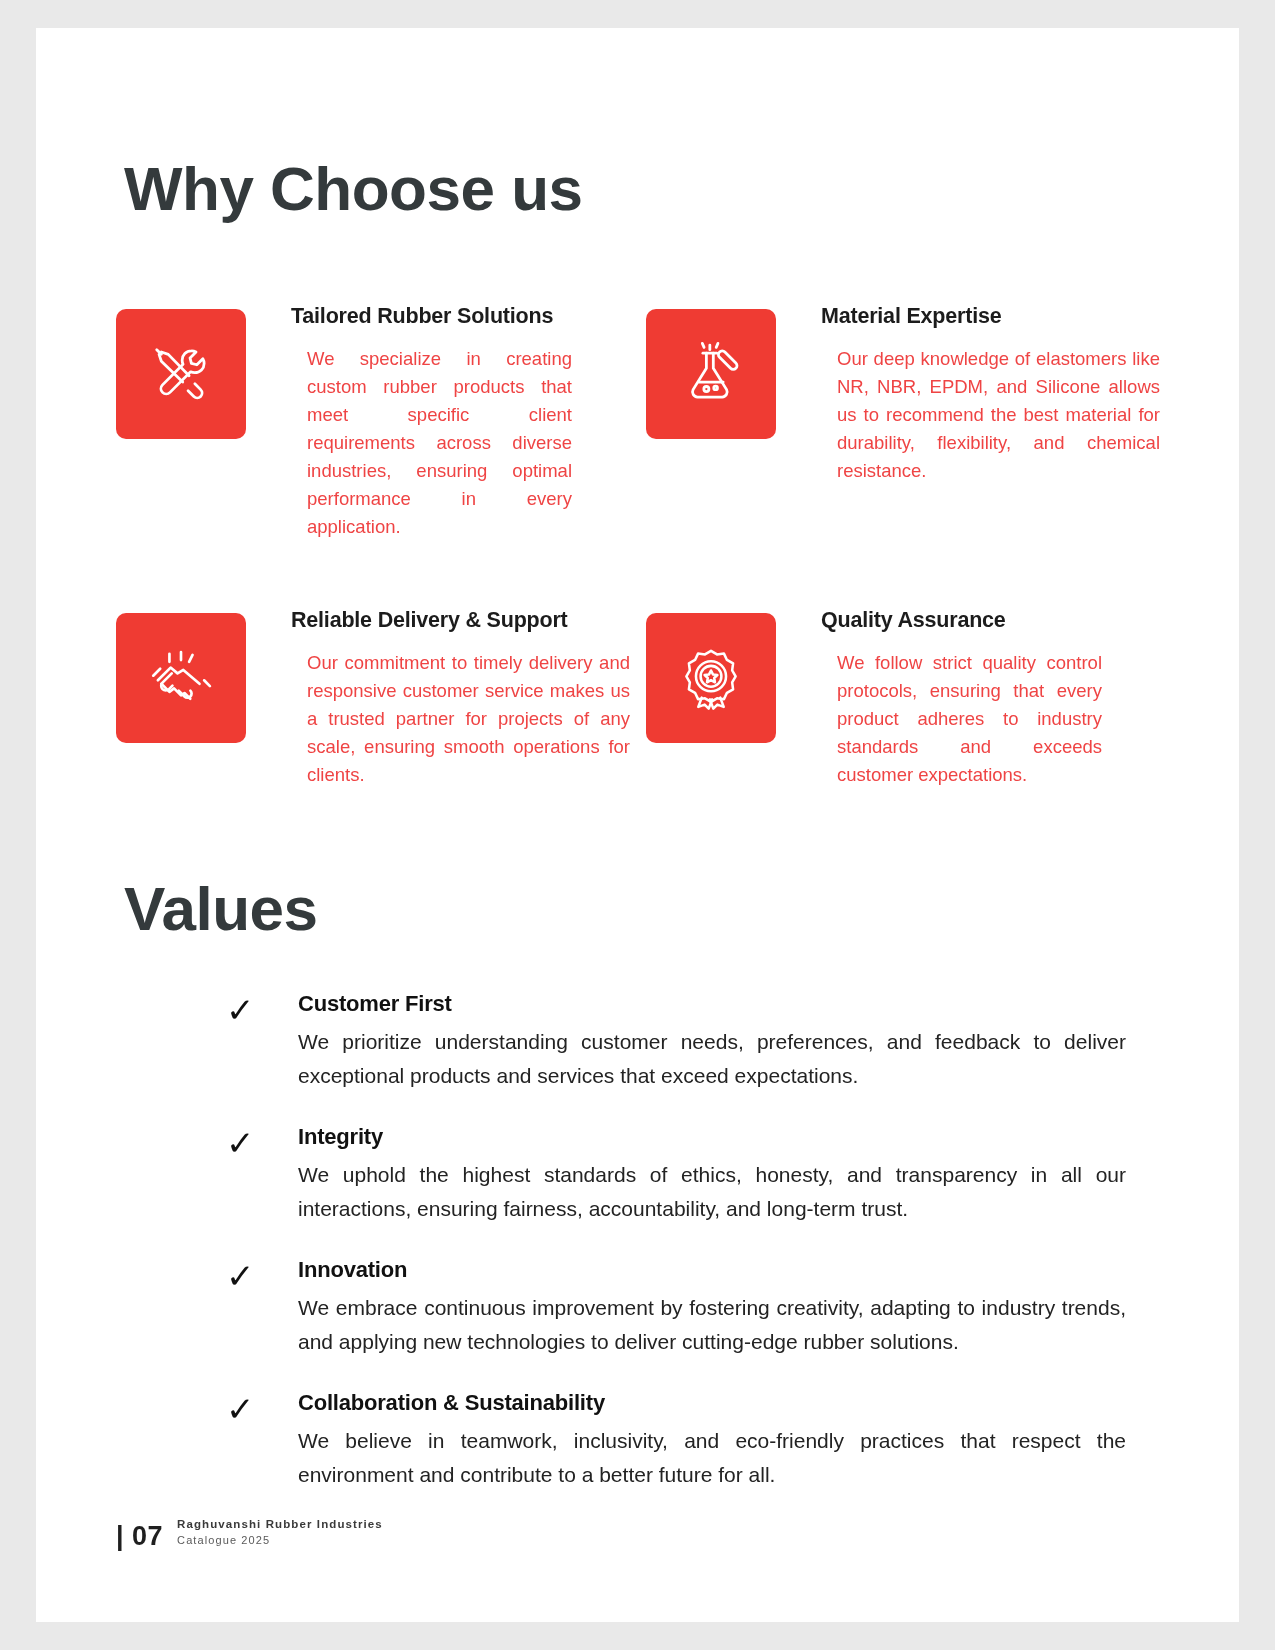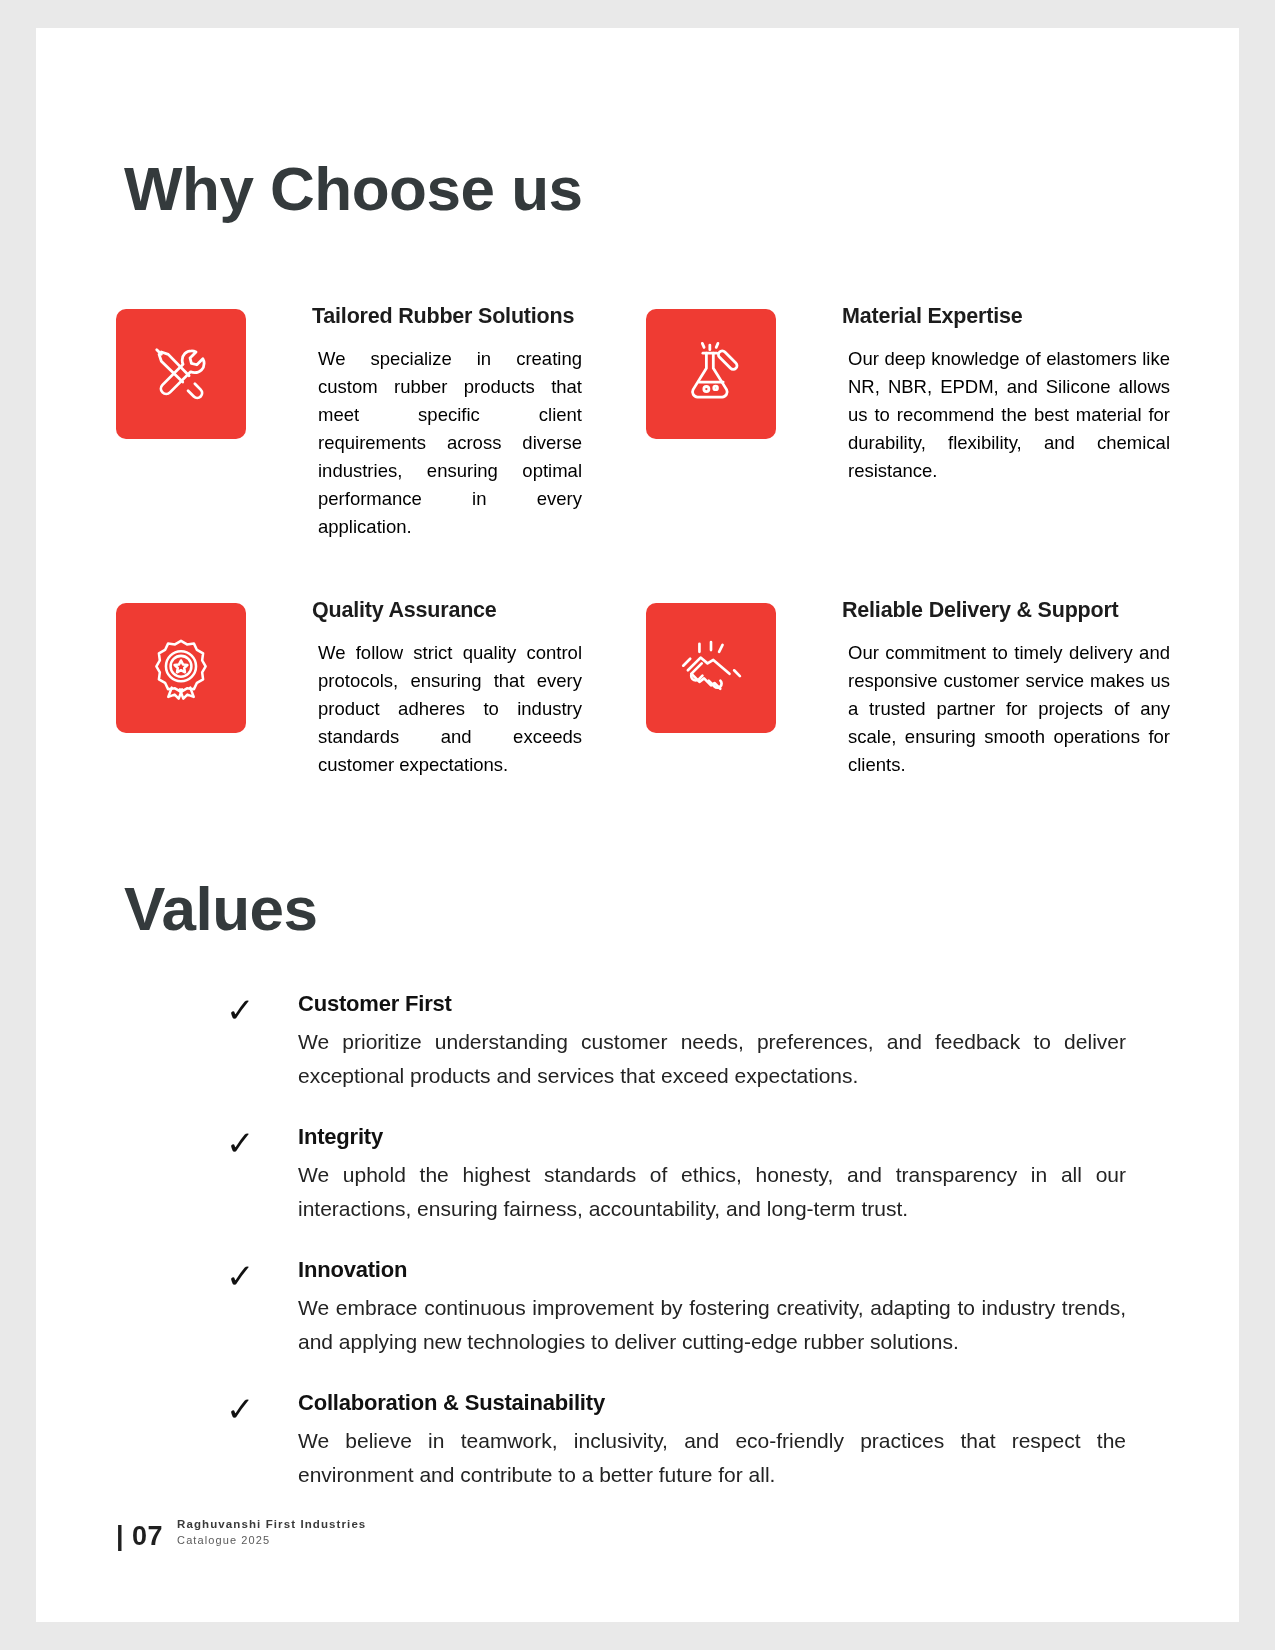--- a/index.html
+++ b/index.html
@@ -51,21 +51,20 @@
   }
   .feature-row {
     display: flex;
     gap: 0;
   }
   .feature {
     display: flex;
     align-items: flex-start;
     width: 530px;
     box-sizing: border-box;
-    gap: 21px;
   }
   .feature.left { padding-right: 58px; }
   .icon-box {
     width: 130px;
     height: 130px;
     min-width: 130px;
     background: #ef3b33;
     border-radius: 10px;
     display: flex;
     align-items: center;
@@ -81,23 +80,23 @@
     font-size: 21.5px;
     font-weight: 700;
     color: #1c1c1c;
     margin: 0 0 16px 0;
     line-height: 1.1;
     letter-spacing: -0.2px;
   }
   .feature-body {
     font-size: 18.5px;
     line-height: 1.52;
-    color: #000000;
+    color: #ef4444;
     text-align: justify;
-    margin: 6px;
+    margin: 16px;
   }
   .row-gap { height: 52px; }
 
   
   .values-list {
     position: absolute;
     left: 110px;
     top: 963px;
     width: 900px;
   }
@@ -213,54 +212,54 @@
             <p class="feature-body">Our deep knowledge of elastomers like NR, NBR, EPDM, and Silicone allows us to recommend the best material for durability, flexibility, and chemical resistance.</p>
           </div>
         </div>
 
       </div>
 
       <div class="row-gap"></div>
 
       <div class="feature-row">
 
+        <div class="feature">
+          <div class="icon-box">
+            <svg width="74" height="74" viewBox="0 0 64 64" fill="none" stroke="#ffffff" stroke-width="2.3" stroke-linecap="round" stroke-linejoin="round">
+              <path d="M22 11v7M32 9.5v7M42 12l-3 6"></path>
+              <path d="M12 34l11-11 6 5 5-3 14 12"></path>
+              <path d="M15 37l7 7 4-3 6 6 3-2 5 5"></path>
+              <path d="M24 28l-8 8a4 4 0 0 0 0 5.6 4 4 0 0 0 5.6 0l3-3"></path>
+              <path d="M30 43l5 5a3.6 3.6 0 0 0 5.1 0 3.6 3.6 0 0 0 0-5.1"></path>
+              <path d="M8 30l6-6M52 34l5 5"></path>
+            </svg>
+          </div>
+          <div class="feature-text">
+            <div class="feature-title">Reliable Delivery &amp; Support</div>
+            <p class="feature-body">Our commitment to timely delivery and responsive customer service makes us a trusted partner for projects of any scale, ensuring smooth operations for clients.</p>
+          </div>
+        </div>
+
         <div class="feature left">
           <div class="icon-box">
             <svg width="74" height="74" viewBox="0 0 64 64" fill="none" stroke="#ffffff" stroke-width="2.2" stroke-linecap="round" stroke-linejoin="round">
               <path d="M32 8.5l5.2 3.1 6-.7 2.6 5.5 5.3 3-.8 6 3 5.2-3 5.2.8 6-5.3 3-2.6 5.5-6-.7-5.2 3.1-5.2-3.1-6 .7-2.6-5.5-5.3-3 .8-6-3-5.2 3-5.2-.8-6 5.3-3 2.6-5.5 6 .7z"></path>
               <circle cx="32" cy="30.5" r="13"></circle>
               <circle cx="32" cy="30.5" r="9"></circle>
               <path d="M32 25.5l1.7 3.4 3.8.5-2.7 2.6.6 3.7-3.4-1.8-3.4 1.8.6-3.7-2.7-2.6 3.8-.5z"></path>
               <path d="M24 49l-3 8 5.5-2 3.5 3.5 3-8"></path>
               <path d="M40 49l3 8-5.5-2-3.5 3.5-3-8"></path>
             </svg>
           </div>
           <div class="feature-text">
             <div class="feature-title">Quality Assurance</div>
             <p class="feature-body">We follow strict quality control protocols, ensuring that every product adheres to industry standards and exceeds customer expectations.</p>
           </div>
         </div>
 
-        <div class="feature">
-          <div class="icon-box">
-            <svg width="74" height="74" viewBox="0 0 64 64" fill="none" stroke="#ffffff" stroke-width="2.3" stroke-linecap="round" stroke-linejoin="round">
-              <path d="M22 11v7M32 9.5v7M42 12l-3 6"></path>
-              <path d="M12 34l11-11 6 5 5-3 14 12"></path>
-              <path d="M15 37l7 7 4-3 6 6 3-2 5 5"></path>
-              <path d="M24 28l-8 8a4 4 0 0 0 0 5.6 4 4 0 0 0 5.6 0l3-3"></path>
-              <path d="M30 43l5 5a3.6 3.6 0 0 0 5.1 0 3.6 3.6 0 0 0 0-5.1"></path>
-              <path d="M8 30l6-6M52 34l5 5"></path>
-            </svg>
-          </div>
-          <div class="feature-text">
-            <div class="feature-title">Reliable Delivery &amp; Support</div>
-            <p class="feature-body">Our commitment to timely delivery and responsive customer service makes us a trusted partner for projects of any scale, ensuring smooth operations for clients.</p>
-          </div>
-        </div>
-
       </div>
 
     </div>
 
     <div id="values-title-wrap">
       <h1 class="h1">Values</h1>
     </div>
 
     <div class="values-list">
 
@@ -294,19 +293,19 @@
           <div class="value-title">Collaboration &amp; Sustainability</div>
           <p class="value-body">We believe in teamwork, inclusivity, and eco-friendly practices that respect the environment and contribute to a better future for all.</p>
         </div>
       </div>
 
     </div>
 
     <div class="footer">
       <div class="page-num">| 07</div>
       <div class="footer-meta">
-        <div class="footer-company">Raghuvanshi First Industries</div>
+        <div class="footer-company">Raghuvanshi Rubber Industries</div>
         <div class="footer-sub">Catalogue 2025</div>
       </div>
     </div>
 
   </div>
 </div>
 
 </body></html>

